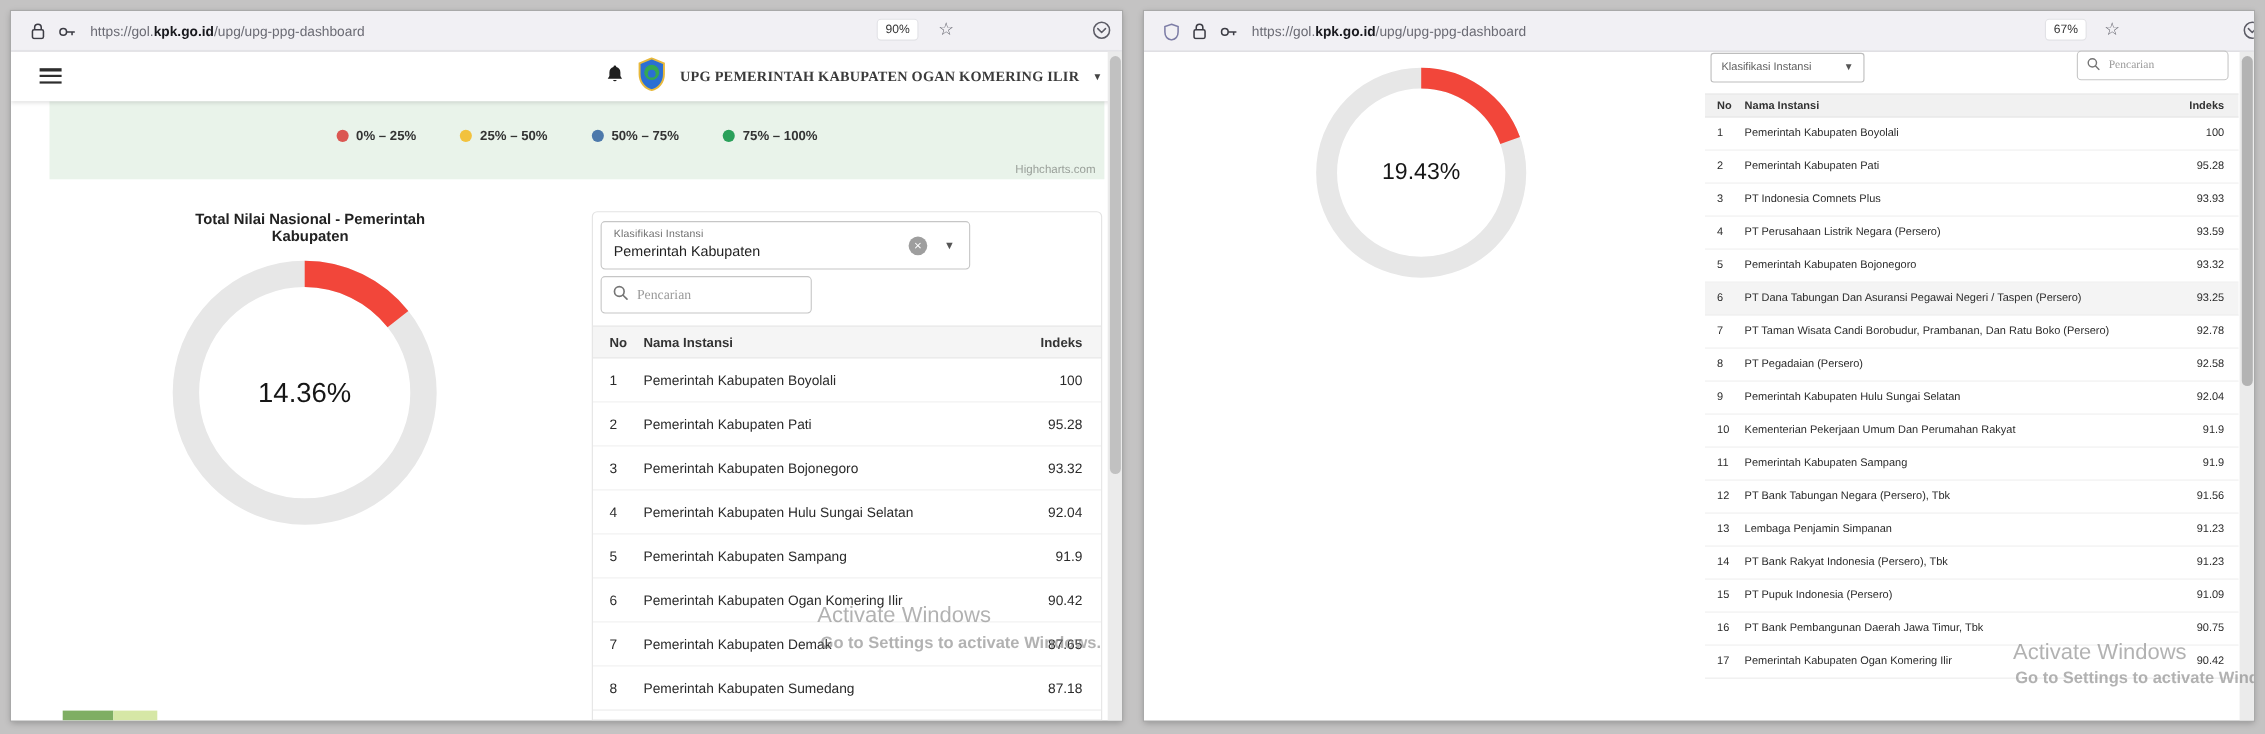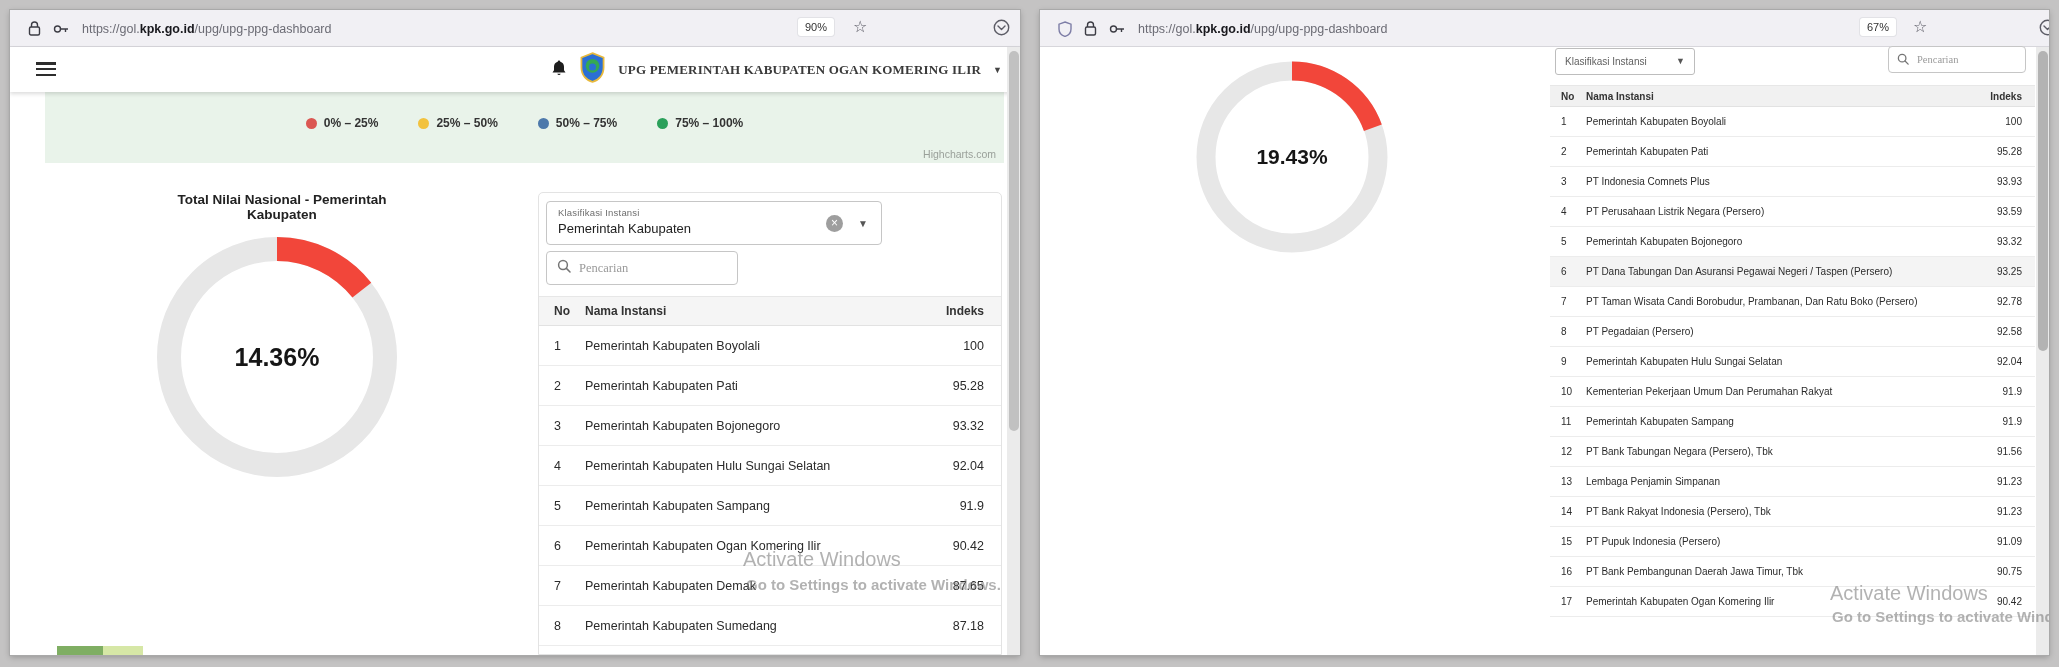--- a/index.html
+++ b/index.html
@@ -39,21 +39,21 @@
   .legend-item { display:flex; align-items:center; gap:7px; }
   .legend-item .dot { width:11px; height:11px; border-radius:50%; }
   .legend-item .lbl { font-size:12px; font-weight:bold; color:#333; }
   .hc-credit { position:absolute; right:8px; bottom:3px; font-size:10.5px; color:#9aa09a; }
 
   .chart-title { position:absolute; left:137px; top:182px; width:270px; text-align:center; font-size:13.5px; font-weight:bold; color:#222; }
   .donut-wrap { position:absolute; }
   #donut-left  { left:137px; top:217px; width:260px; height:260px; }
   #donut-right { left:152px; top:47px;  width:200px; height:200px; }
   .donut-wrap svg { position:absolute; left:0; top:0; }
-  .donut-label { position:absolute; left:0; top:0; width:100%; height:100%; display:flex; align-items:center; justify-content:center; font-weight:bold; color:#161616; }
+  .donut-label { position:absolute; left:0; top:0; width:100%; height:100%; display:flex; align-items:center; justify-content:center; font-weight:normal; color:#161616; }
   #donut-left  .donut-label { font-size:25px; }
   #donut-right .donut-label { font-size:21px; }
 
   
   .card { position:absolute; left:528px; top:182px; width:464px; height:463px; background:#fff; border:1px solid #e3e3e3; border-radius:5px 5px 0 0; }
   .select-box { position:absolute; left:7px; top:8px; width:336px; height:44px; border:1px solid #c6c6c6; border-radius:4px; background:#fff; }
   .select-box .flabel { position:absolute; left:11px; top:5px; font-size:9.5px; color:#6e6e6e; letter-spacing:.2px; }
   .select-box .fvalue { position:absolute; left:11px; top:19px; font-size:13px; color:#212121; }
   .clear-btn { position:absolute; right:38px; top:13px; width:17px; height:17px; border-radius:50%; background:#9e9e9e; color:#fff; font-size:12px; line-height:16px; text-align:center; cursor:pointer; }
   .select-caret { position:absolute; right:13px; top:16px; font-size:10px; color:#555; cursor:pointer; }

